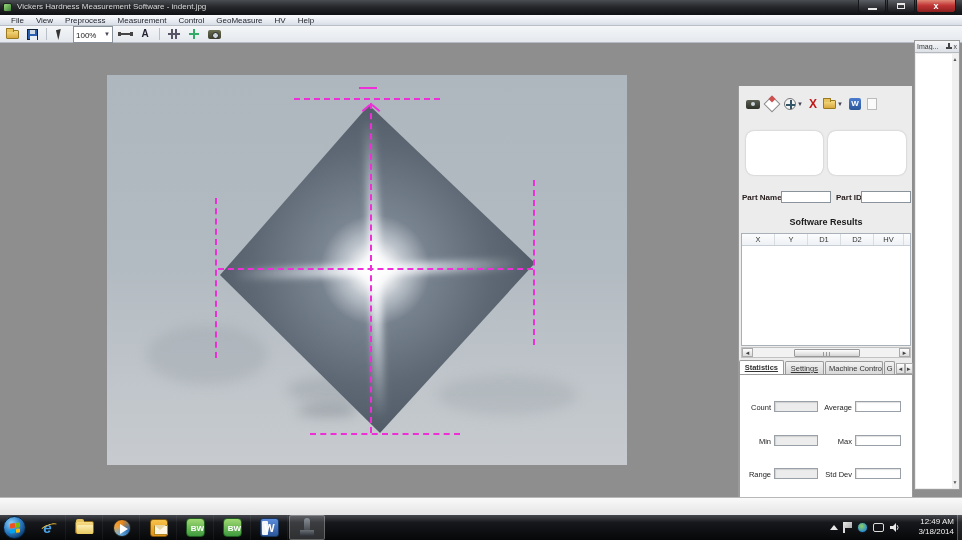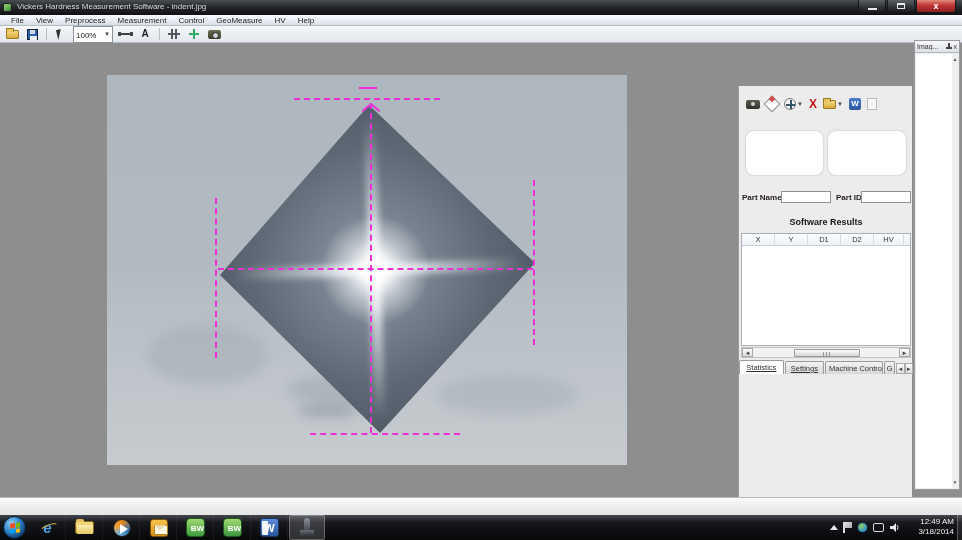--- a/index.html
+++ b/index.html
@@ -98,21 +98,21 @@
   .rthead { display:flex; height:12px; background:linear-gradient(180deg,#fbfcfd,#eef1f5); border-bottom:1px solid #c9cfd6; }
   .rth { font-size:7.5px; color:#333; text-align:center; line-height:12px; border-right:1px solid #d8dde2; }
   .hscroll { position:absolute; top:261px; left:2px; width:170px; height:11px; background:#f2f2f2; border:1px solid #c2c2c2; display:flex; }
   .harrow { width:11px; height:9px; background:linear-gradient(180deg,#fdfdfd,#dcdcdc); border:1px solid #aaa; font-size:6px; line-height:9px; text-align:center; color:#444; }
   .hthumb { position:absolute; left:52px; top:1px; width:66px; height:8px; background:linear-gradient(180deg,#fdfdfd,#d6d6d6); border:1px solid #999; border-radius:1px; }
   .hgrip { position:absolute; left:28px; top:2px; width:8px; height:4px;
     background:repeating-linear-gradient(90deg,#999 0 1px,transparent 1px 3px); }
   .tabs { position:absolute; top:274px; left:0; width:174px; height:14px; display:flex; align-items:flex-end; }
   .tab { height:13px; font-size:7.5px; line-height:13px; text-align:center; color:#333;
     background:linear-gradient(180deg,#f2f2f2,#d8d8d8); border:1px solid #9a9a9a; border-bottom:none; border-radius:2px 2px 0 0; margin-right:1px; overflow:hidden; white-space:nowrap; padding:0 3px; }
-  .tab.active { background:#fff; height:14px; font-weight:normal; text-decoration:underline; }
+  .tab.active { background:#fff; height:14px; font-weight:bold; text-decoration:underline; }
   .tabarrow { width:9px; height:11px; font-size:6px; line-height:11px; text-align:center; background:linear-gradient(180deg,#fdfdfd,#dcdcdc); border:1px solid #aaa; color:#444; }
   .tabcontent { position:absolute; top:288px; left:0px; width:174px; height:166px; background:#fff; border:1px solid #9a9a9a; }
   .statlabel { position:absolute; font-size:7.5px; color:#222; text-align:right; }
   .statinput { position:absolute; height:11px; background:#ececec; border:1px solid #9aa0a8; box-shadow:inset 1px 1px 1px rgba(0,0,0,.12); }
   .statinput.w { background:#fff; }
 
   
   .imgpanel { left:914px; top:40px; width:46px; height:450px; background:#ececec; border:1px solid #9a9a9a; }
   .imgtitle { position:absolute; left:0; top:0; width:100%; height:12px;
     background:linear-gradient(180deg,#f6f7f9,#dde1e6); border-bottom:1px solid #b5bac0;
@@ -327,20 +327,42 @@
 
     <div class="tabs">
       <div class="tab active" style="width:48px;">Statistics</div>
       <div class="tab" style="width:42px;text-decoration:underline;">Settings</div>
       <div class="tab" style="width:62px;">Machine Control</div>
       <div class="tab" style="width:12px; padding:0 2px;">G</div>
       <div class="tabarrow">◄</div>
       <div class="tabarrow">►</div>
     </div>
 
+    <div class="tabcontent">
+
+      <span class="statlabel" style="left:0px; top:28px; width:31px;">Count</span>
+      <input class="statinput" style="left: 34px; top: 26px; width: 44px;">
+      <span class="statlabel" style="left:76px; top:28px; width:36px;">Average</span>
+      <input class="statinput w" style="left: 115px; top: 26px; width: 46px;">
+
+      <span class="statlabel" style="left:0px; top:62px; width:31px;">Min</span>
+      <input class="statinput" style="left: 34px; top: 60px; width: 44px;">
+      <span class="statlabel" style="left:76px; top:62px; width:36px;">Max</span>
+      <input class="statinput w" style="left: 115px; top: 60px; width: 46px;">
+
+      <span class="statlabel" style="left:0px; top:95px; width:31px;">Range</span>
+      <input class="statinput" style="left: 34px; top: 93px; width: 44px;">
+      <span class="statlabel" style="left:76px; top:95px; width:36px;">Std Dev</span>
+      <input class="statinput w" style="left: 115px; top: 93px; width: 46px;">
+
+      <span class="statlabel" style="left:0px; top:129px; width:31px;">Cp</span>
+      <input class="statinput" style="left: 34px; top: 127px; width: 44px;">
+      <span class="statlabel" style="left:76px; top:129px; width:36px;">Cpk</span>
+      <input class="statinput w" style="left: 115px; top: 127px; width: 46px;">
+    </div>
   </div>
 </div>
 
 <div class="abs imgpanel">
   <div class="imgtitle">
     <span class="t">Imag...</span>
     <span class="pin"></span>
     <span class="xsm">x</span>
   </div>
   <div class="imgbody"></div>

